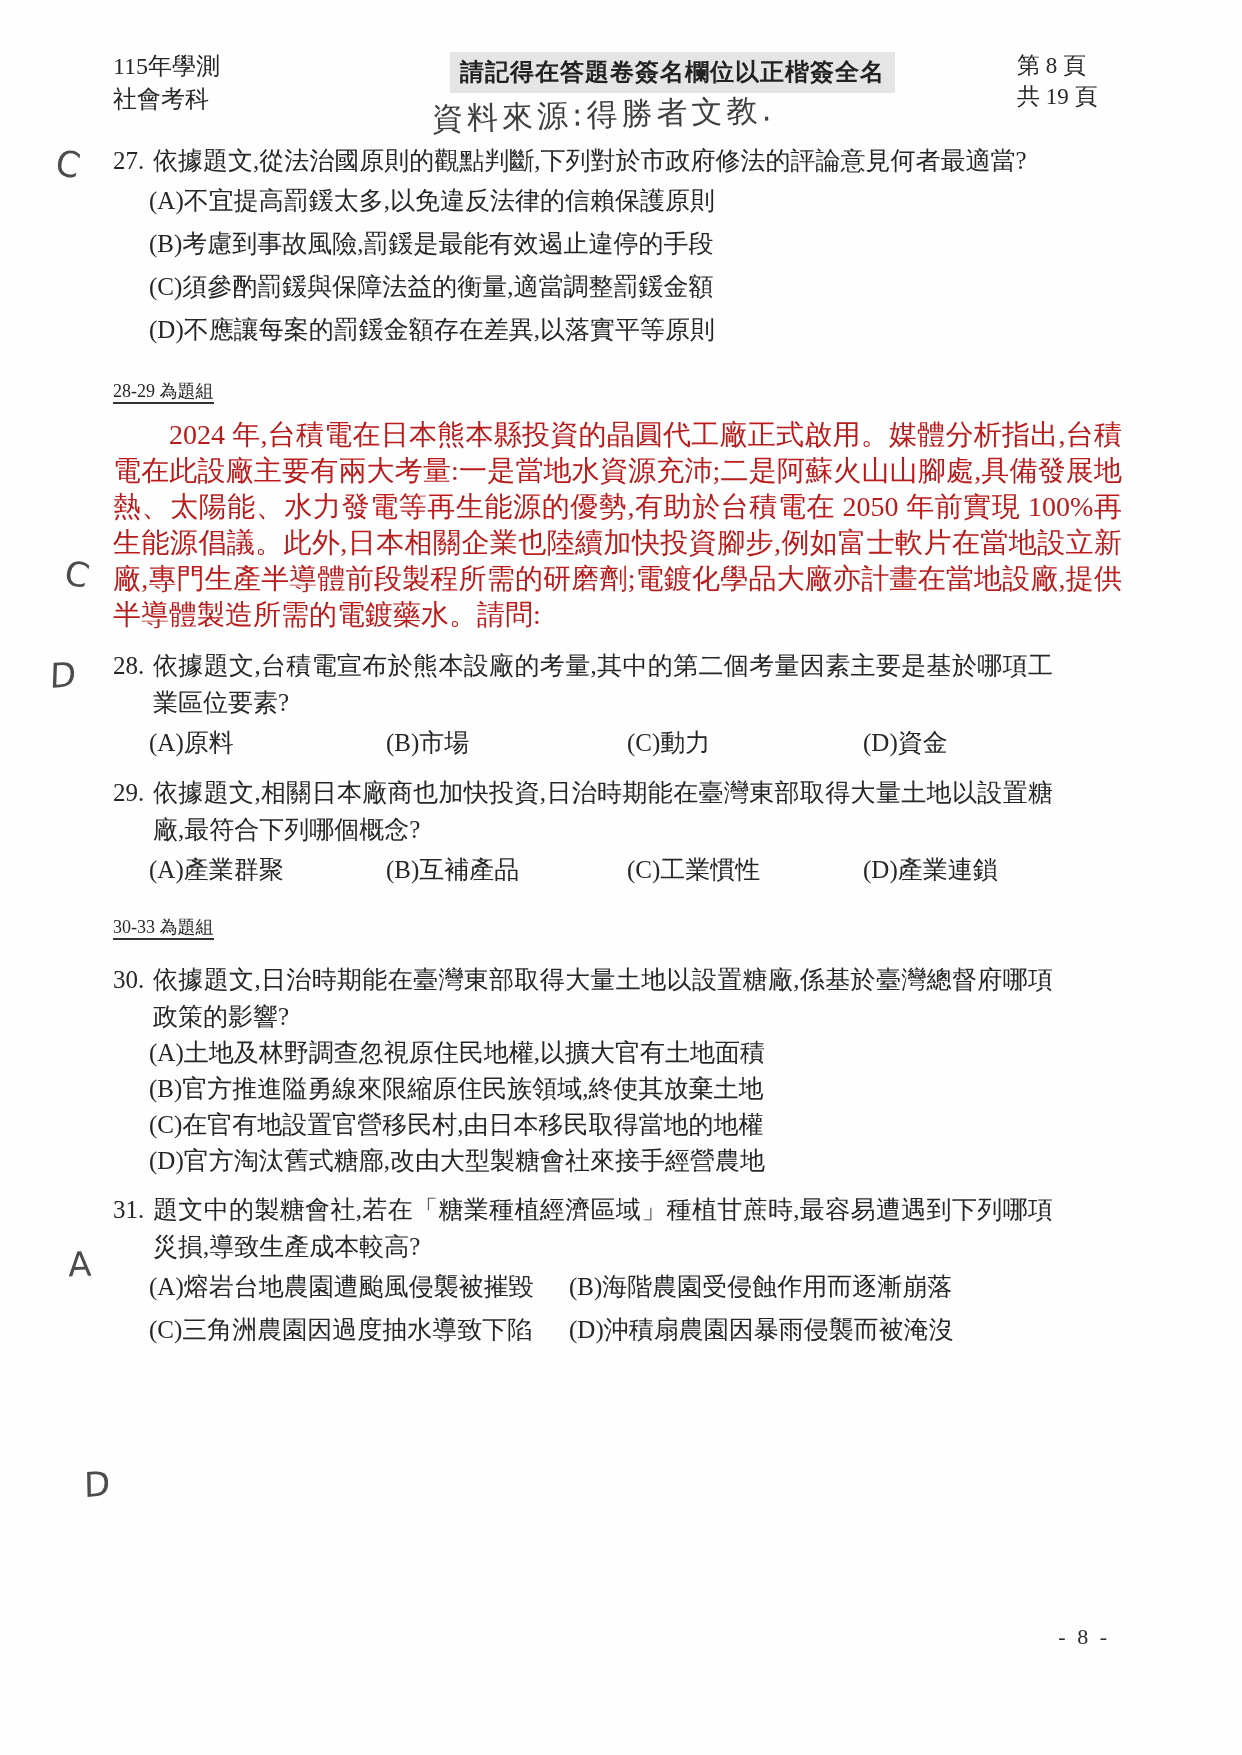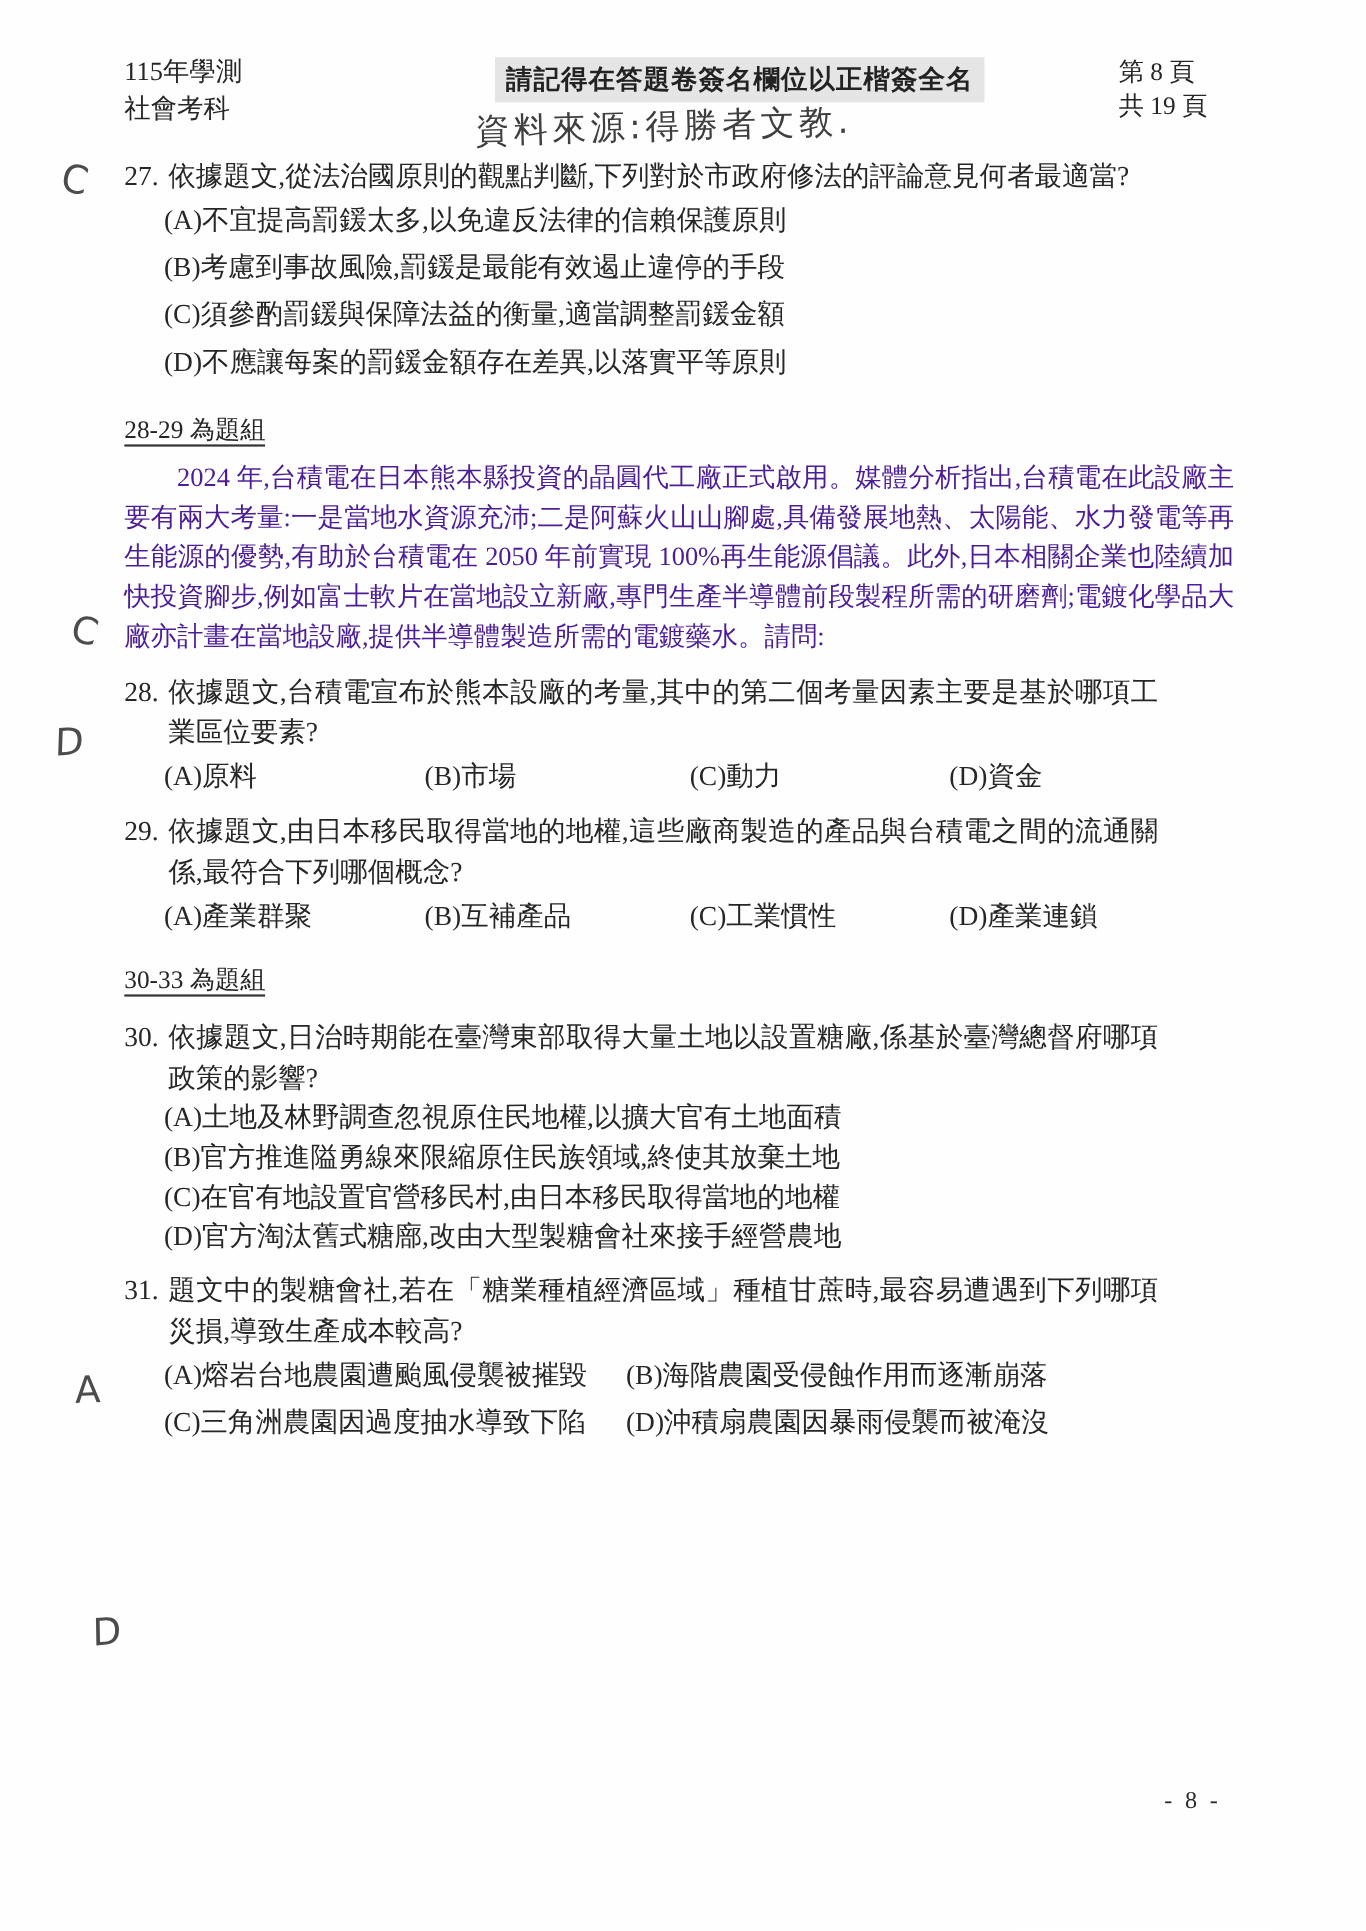--- a/index.html
+++ b/index.html
@@ -71,32 +71,32 @@
     line-height: 44px;
     font-family: Liberation Serif, serif;
   }
   .opts-2col {
     display: grid;
     grid-template-columns: 420px 1fr;
     line-height: 36px;
   }
 
   
-  .group-heading { font-size: 23px; line-height: 36px; }
+  .group-heading { font-size: 18px; line-height: 36px; }
   .group-heading .underlined {
     border-bottom: 2px solid #333;
     padding-bottom: 1px;
   }
   .passage {
     margin: 0;
-    font-size: 24px;
+    font-size: 28px;
     line-height: 36px;
     text-align: justify;
     text-indent: 2em;
-    color: #4c1d95;
+    color: #b91c1c;
   }
 
   .q27 { margin-top: 26px; }
   .group1-h { margin-top: 22px; }
   .group1-p { margin-top: 8px; }
   .q28 { margin-top: 14px; }
   .q29 { margin-top: 10px; }
   .group2-h { margin-top: 18px; }
   .g2p1 { margin-top: 8px; }
   .g2p2 { margin-top: 12px; }
@@ -166,21 +166,21 @@
       <div class="opt">(A)原料</div>
       <div class="opt">(B)市場</div>
       <div class="opt">(C)動力</div>
       <div class="opt">(D)資金</div>
     </div>
   </div>
 
   <div class="question q29">
     <div class="qline">
       <span class="qnum">29.</span>
-      <span class="qtext">依據題文,由日本移民取得當地的地權,這些廠商製造的產品與台積電之間的流通關係,最符合下列哪個概念?</span>
+      <span class="qtext">依據題文,相關日本廠商也加快投資,日治時期能在臺灣東部取得大量土地以設置糖廠,最符合下列哪個概念?</span>
     </div>
     <div class="opts opts-4col">
       <div class="opt">(A)產業群聚</div>
       <div class="opt">(B)互補產品</div>
       <div class="opt">(C)工業慣性</div>
       <div class="opt">(D)產業連鎖</div>
     </div>
   </div>
 
   <div class="group-heading group2-h">

